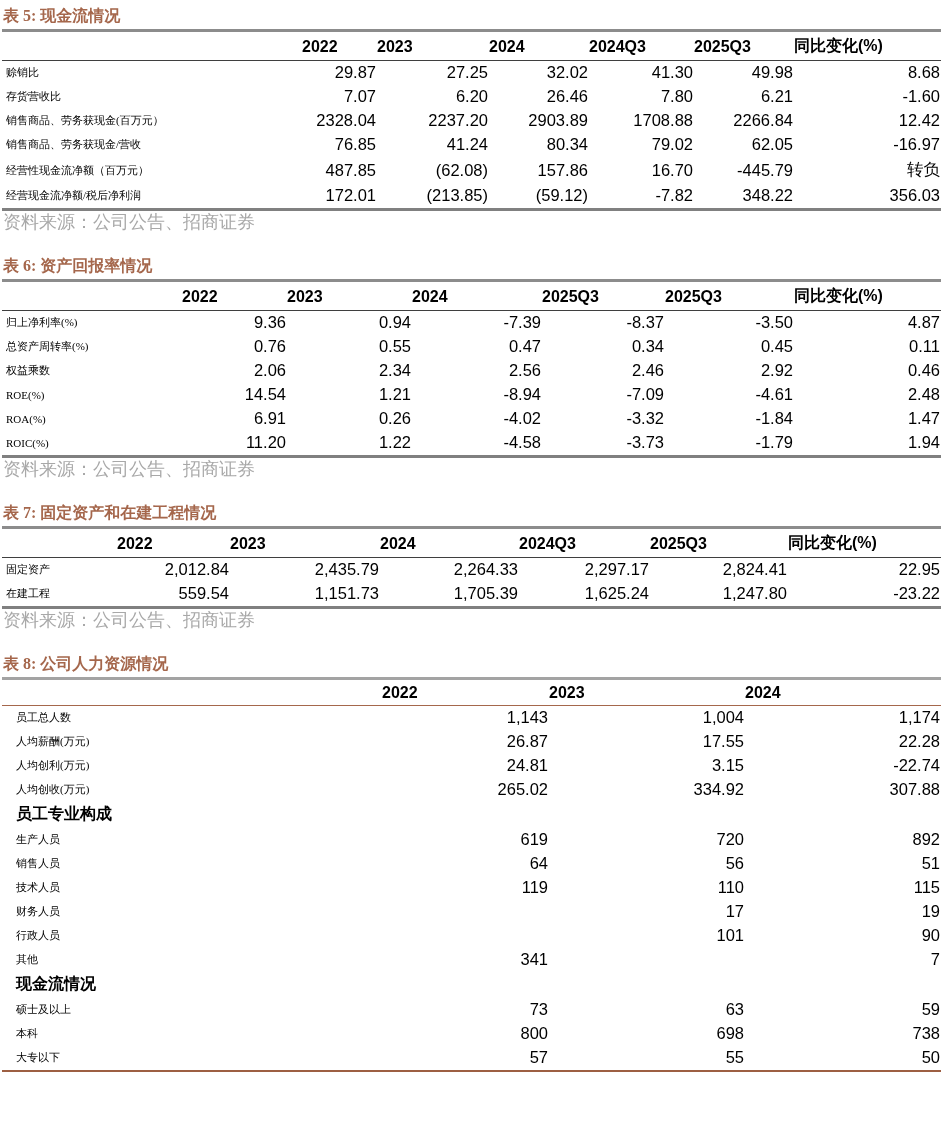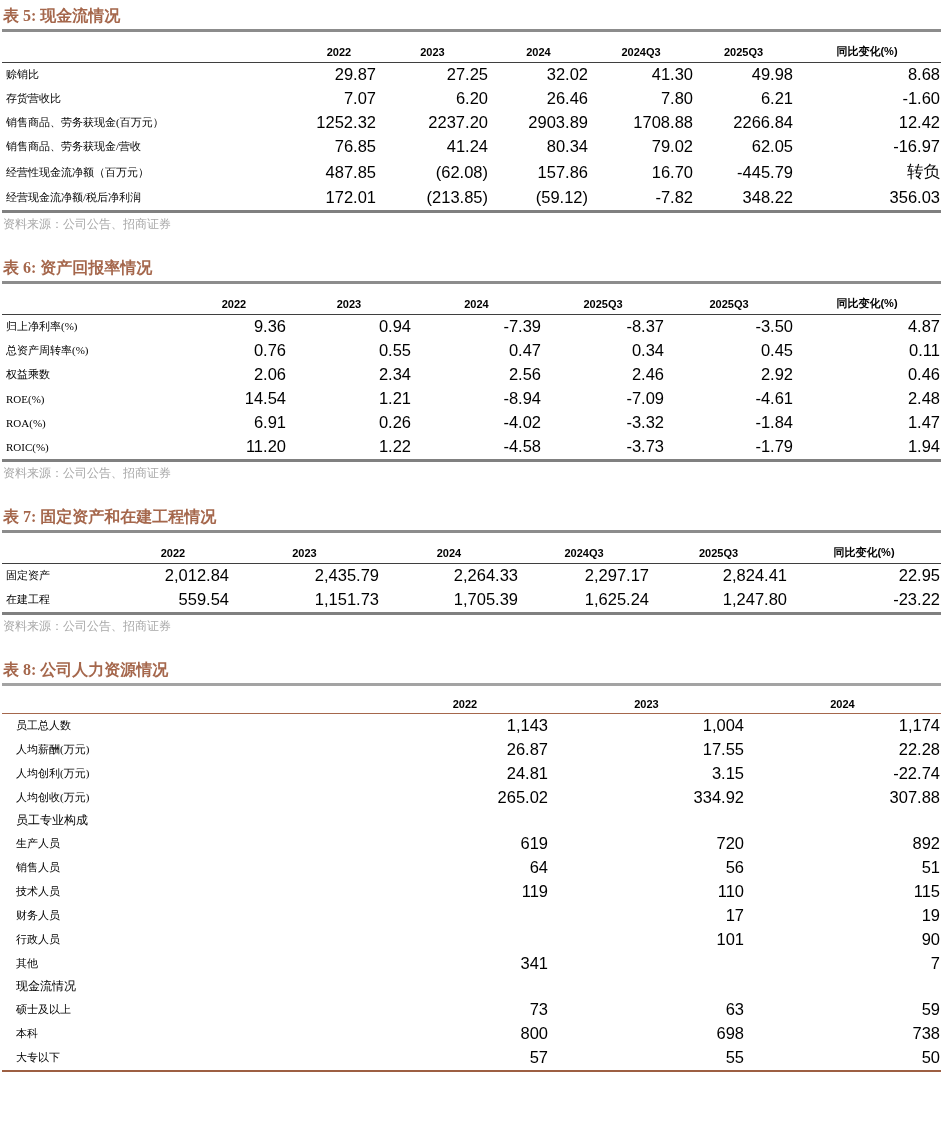--- a/index.html
+++ b/index.html
@@ -38,23 +38,23 @@
   .theme-brown .tbl-wrap  { border-bottom: 2px solid #9d5f43; }
 
   table.fin {
     border-collapse: collapse;
     table-layout: fixed;
     width: 939px;
   }
   table.fin th {
     font-family: "Liberation Sans", sans-serif;
     font-weight: bold;
-    font-size: 11px;
-    text-align: center;
-    padding: 12px 1px 3px 0;
+    font-size: 16px;
+    text-align: left;
+    padding: 4px 1px 3px 0;
     white-space: nowrap;
   }
   .theme-gray  table.fin thead tr { border-bottom: 1.5px solid #3f3f3f; }
   .theme-brown table.fin thead tr { border-bottom: 1.5px solid #a5674c; }
 
   table.fin td {
     padding: 2px 1px 3px 0;
     white-space: nowrap;
     overflow: hidden;
   }
@@ -64,25 +64,25 @@
     text-align: right;
   }
   table.fin td.label {
     font-family: "Liberation Serif", serif;
     font-size: 11px;
     text-align: left;
     padding-left: 4px;
   }
   .theme-brown table.fin td.label { padding-left: 14px; }
   table.fin tr.section-row td.label {
-    font-weight: normal;
-    font-size: 12px;
+    font-weight: bold;
+    font-size: 16px;
   }
   .src-note {
-    font-size: 12px;
+    font-size: 18px;
     line-height: 16px;
     color: #a8a8a8;
     padding: 3px 0 0 1px;
     font-family: "Liberation Serif", serif;
   }
 </style>
 </head>
 <body>
 
 <div class="page">
@@ -125,21 +125,21 @@
                 <td class="label">存货营收比</td>
                 <td class="num">7.07</td>
                 <td class="num">6.20</td>
                 <td class="num">26.46</td>
                 <td class="num">7.80</td>
                 <td class="num">6.21</td>
                 <td class="num">-1.60</td>
               </tr>
               <tr class="data-row">
                 <td class="label">销售商品、劳务获现金(百万元）</td>
-                <td class="num">1252.32</td>
+                <td class="num">2328.04</td>
                 <td class="num">2237.20</td>
                 <td class="num">2903.89</td>
                 <td class="num">1708.88</td>
                 <td class="num">2266.84</td>
                 <td class="num">12.42</td>
               </tr>
               <tr class="data-row">
                 <td class="label">销售商品、劳务获现金/营收</td>
                 <td class="num">76.85</td>
                 <td class="num">41.24</td>

